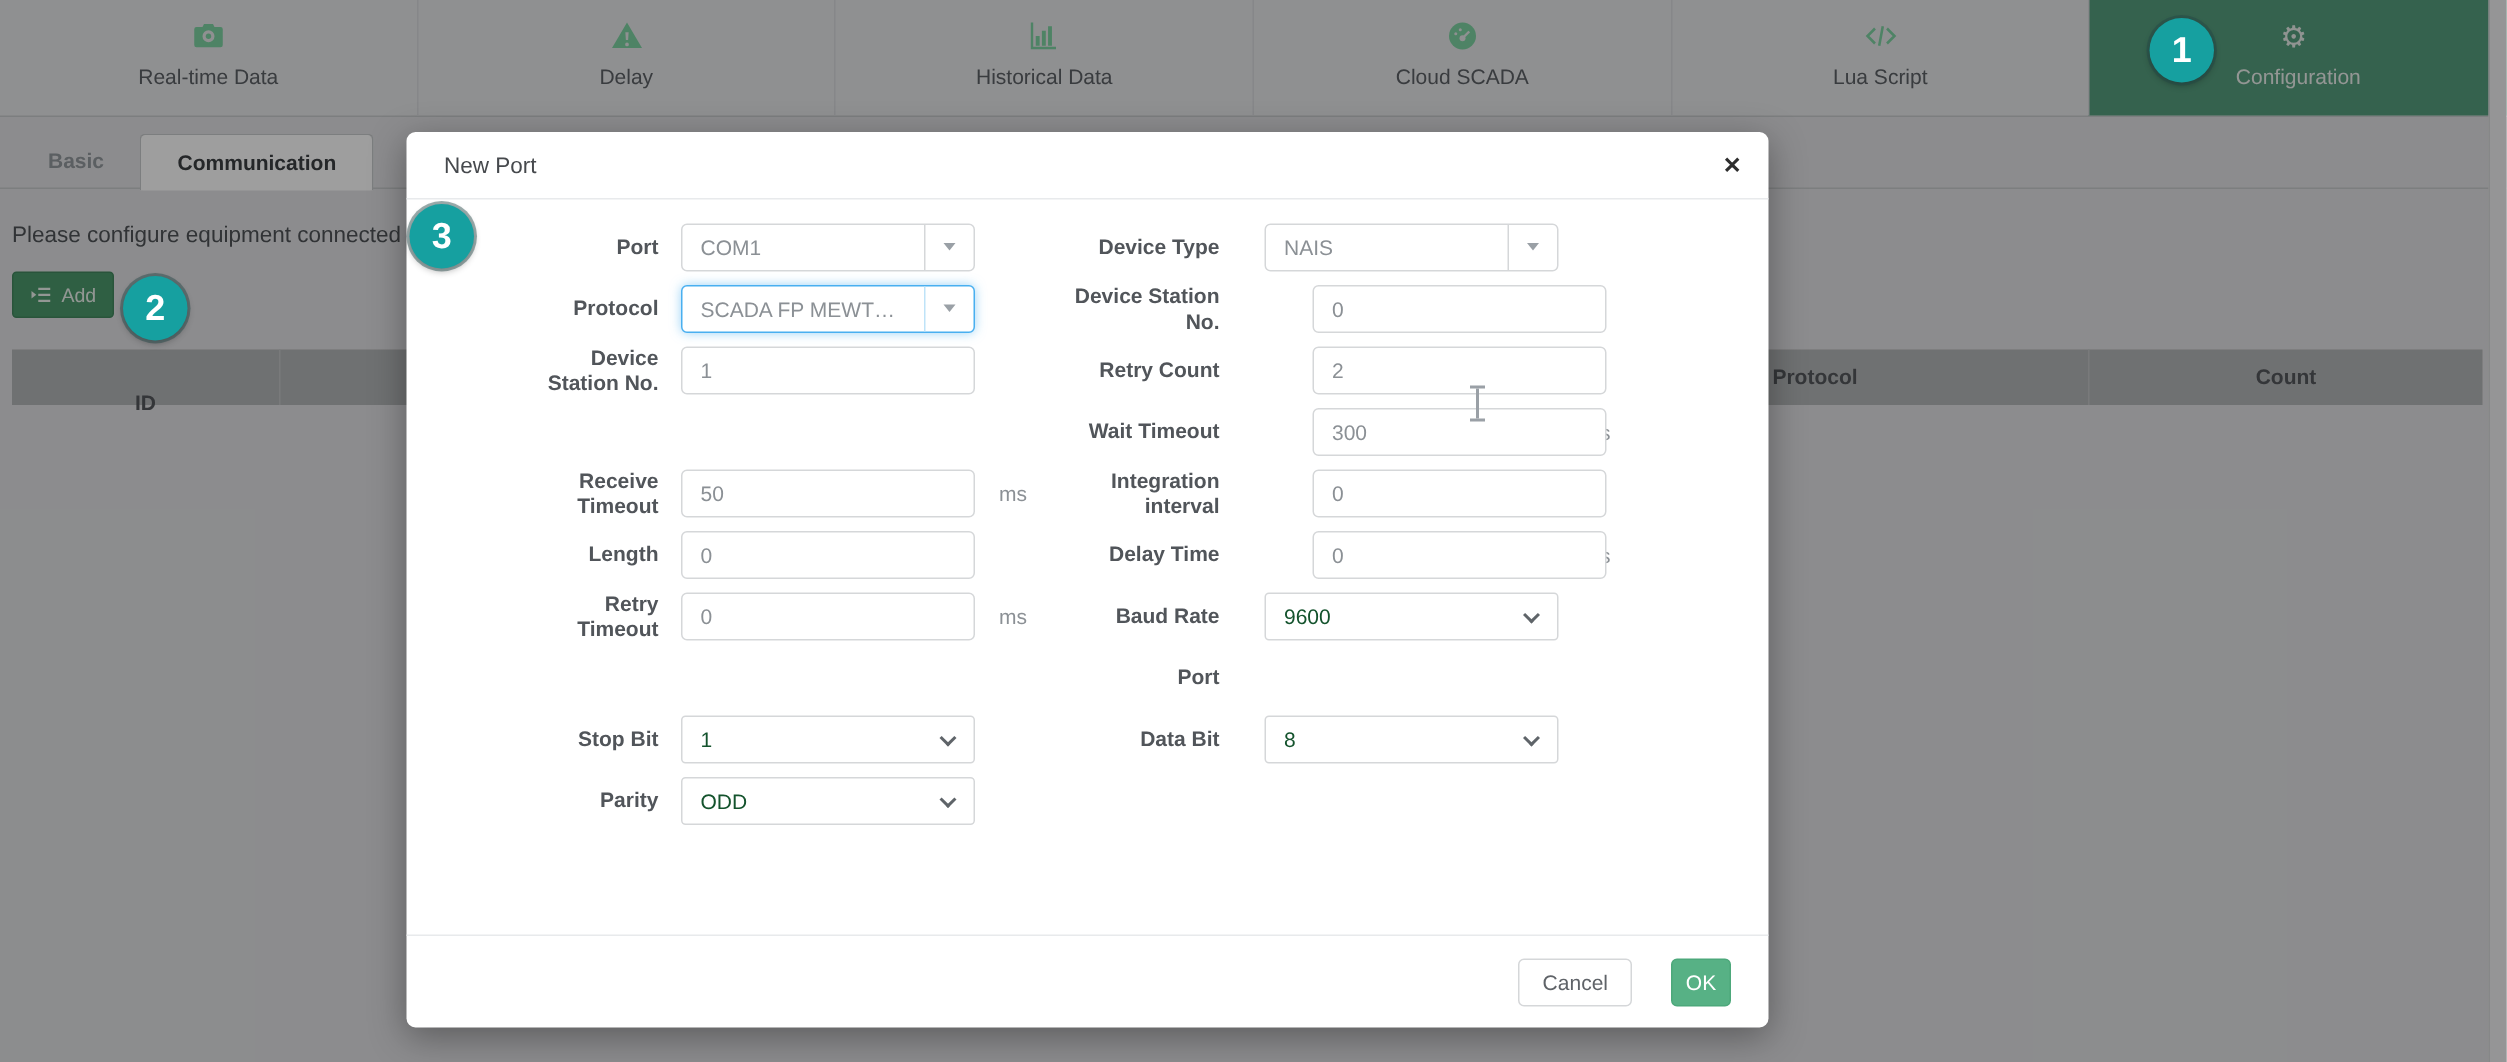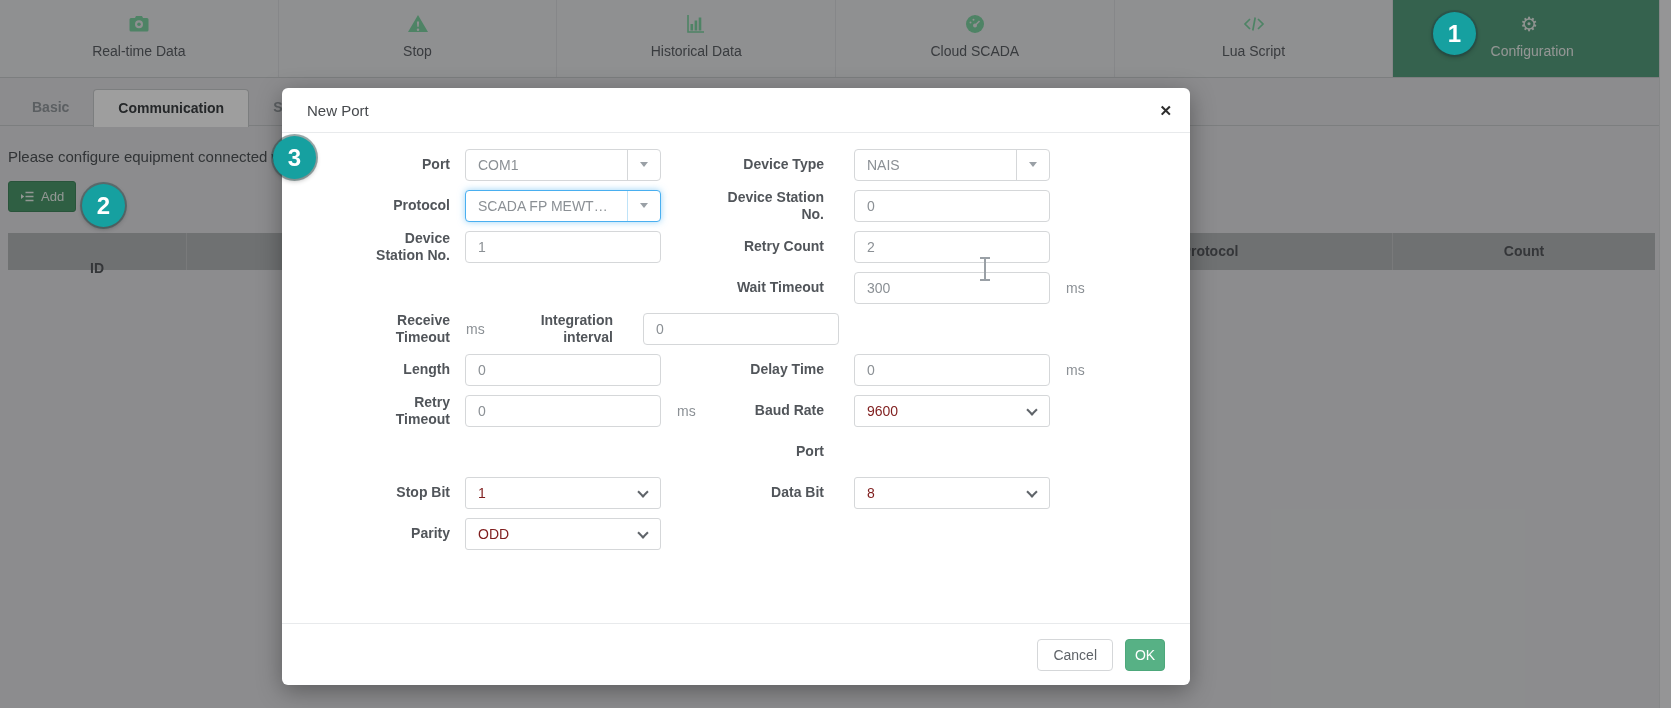--- a/index.html
+++ b/index.html
@@ -43,62 +43,62 @@
   .th-protocol { width:365px; }
   .th-edit { width:263px; }
 
   .scrollstrip { position:absolute; right:0; top:0; width:12px; height:708px;
                  background:#f0f1f2; border-left:1px solid #d9dadc; }
 
   
   .dim { position:absolute; inset:0; background:rgba(0,0,0,0.38); z-index:5; }
 
   
-  .modal { position:absolute; left:282px; top:88px; width:908px; height:597px;
+  .modal { position:absolute; left:271px; top:88px; width:908px; height:597px;
            background:#ffffff; border-radius:6px; box-shadow:0 6px 24px rgba(0,0,0,0.35);
            z-index:10; }
   .m-head { height:45px; border-bottom:1px solid #e8eaec; position:relative; }
   .m-title { position:absolute; left:25px; top:0; line-height:45px; font-size:15px; color:#46494d; }
   .m-close { position:absolute; right:18px; top:0; line-height:45px; font-size:15px;
              font-weight:bold; color:#2e2e2e; cursor:pointer; }
   .m-body { padding-top:11px; }
   .frow { display:flex; align-items:center; height:41px; }
   .lbl { font-size:14px; font-weight:bold; color:#51555a; text-align:right; line-height:17px; }
   .lbl-l { width:90px; margin-left:78px; }
   .lbl-r { width:118px; }
   .ctl { width:196px; height:32px; position:relative; }
   .ctl-l { margin-left:15px; }
-  .ctl-r { margin-left:30px; }
+  .ctl-r { margin-left:30px;padding-left:32px; }
   .sfx { width:45px; padding-left:16px; font-size:14px; color:#8b9095; }
 
   .tinput { width:196px; height:32px; border:1px solid #d5d7d9; border-radius:4px;
             padding:0 12px; font-size:14px; color:#8b9095; background:#fff;
             font-family:"Liberation Sans", sans-serif; outline:none; }
 
   .combo { width:196px; height:32px; border:1px solid #d5d7d9; border-radius:4px;
            background:#fff; position:relative; cursor:pointer; }
   .combo .cval { position:absolute; left:12px; top:0; line-height:30px; font-size:14px;
                  color:#8b9095; white-space:nowrap; overflow:hidden; max-width:145px; }
   .combo .cbox { position:absolute; right:0; top:0; width:33px; height:100%;
                  border-left:1px solid #d5d7d9; display:flex; align-items:center; justify-content:center; }
   .combo .caret { width:0; height:0; border-left:4px solid transparent;
                   border-right:4px solid transparent; border-top:5px solid #9aa0a6; }
   .combo.focused { border-color:#49aff0; box-shadow:0 0 7px rgba(73,175,240,0.55); }
   .combo.focused .cbox { border-left-color:#bfe3f8; }
 
   .sel { width:196px; height:32px; border:1px solid #d5d7d9; border-radius:3px;
          background:#fff; position:relative; cursor:pointer; }
-  .sel .sval { position:absolute; left:12px; top:0; line-height:30px; font-size:14px; color:#7f1d1d; }
+  .sel .sval { position:absolute; left:12px; top:0; line-height:30px; font-size:14px; color:#14532d; }
   .sel .chev { position:absolute; right:13px; top:10px; width:8px; height:8px;
                border-right:2px solid #5f6469; border-bottom:2px solid #5f6469;
                transform:rotate(45deg); }
 
   .m-foot { position:absolute; left:0; bottom:0; width:100%; height:62px;
             border-top:1px solid #e8eaec; display:flex; align-items:center;
-            justify-content:flex-end; padding-right:25px; gap:12px; }
+            justify-content:flex-end; padding-right:25px; gap:26px; }
   .btn-cancel { height:32px; padding:0 15px; background:#fff; border:1px solid #d5d7d9;
                 border-radius:4px; color:#5f6368; font-size:14px; cursor:pointer;
                 font-family:"Liberation Sans", sans-serif; }
   .btn-ok { height:32px; width:40px; background:#57b185; border:1px solid #4da87b;
             border-radius:4px; color:#ffffff; font-size:14px; cursor:pointer;
             font-family:"Liberation Sans", sans-serif; }
 
   
   .badge { position:absolute; width:43px; height:43px; border-radius:50%;
            background:#16a0a0; color:#fff; font-size:24px; font-weight:600;
@@ -124,21 +124,21 @@
       <svg class="nicon" viewBox="0 0 24 24">
         <path fill="currentColor" fill-rule="evenodd" d="M9 4h6l1 2h4a1.5 1.5 0 0 1 1.5 1.5V18a1.5 1.5 0 0 1-1.5 1.5H4A1.5 1.5 0 0 1 2.5 18V7.5A1.5 1.5 0 0 1 4 6h4l1-2zm3 12.2a4 4 0 1 0 0-8 4 4 0 0 0 0 8z"></path>
         <circle fill="currentColor" cx="12" cy="12.2" r="1.8"></circle>
       </svg>
       <span>Real-time Data</span>
     </div>
     <div class="nav-item">
       <svg class="nicon" viewBox="0 0 24 24">
         <path fill="currentColor" fill-rule="evenodd" d="M12 3l10 17H2L12 3zm-1.1 6.5h2.2l-.35 5.2h-1.5l-.35-5.2zm1.1 9.4a1.25 1.25 0 1 0 0-2.5 1.25 1.25 0 0 0 0 2.5z"></path>
       </svg>
-      <span>Stop</span>
+      <span>Delay</span>
     </div>
     <div class="nav-item">
       <svg class="nicon" viewBox="0 0 24 24">
         <path fill="none" stroke="currentColor" stroke-width="1.6" d="M4 3v17h16"></path>
         <rect fill="currentColor" x="6.5" y="12" width="2.6" height="6.5"></rect>
         <rect fill="currentColor" x="10.6" y="8.5" width="2.6" height="10"></rect>
         <rect fill="currentColor" x="14.7" y="5.5" width="2.6" height="13"></rect>
       </svg>
       <span>Historical Data</span>
     </div>
@@ -255,20 +255,23 @@
       <div class="sfx"></div>
       <div class="lbl lbl-r">Wait Timeout</div>
       <div class="ctl ctl-r">
         <input class="tinput" readonly="" value="300" style="">
       </div>
       <div class="sfx">ms</div>
     </div>
 
     <div class="frow">
       <div class="lbl lbl-l">Receive Timeout</div>
+      <div class="ctl ctl-l">
+        <input class="tinput" readonly="" value="50" style="">
+      </div>
       <div class="sfx">ms</div>
       <div class="lbl lbl-r">Integration interval</div>
       <div class="ctl ctl-r">
         <input class="tinput" readonly="" value="0" style="">
       </div>
       <div class="sfx"></div>
     </div>
 
     <div class="frow">
       <div class="lbl lbl-l">Length</div>

